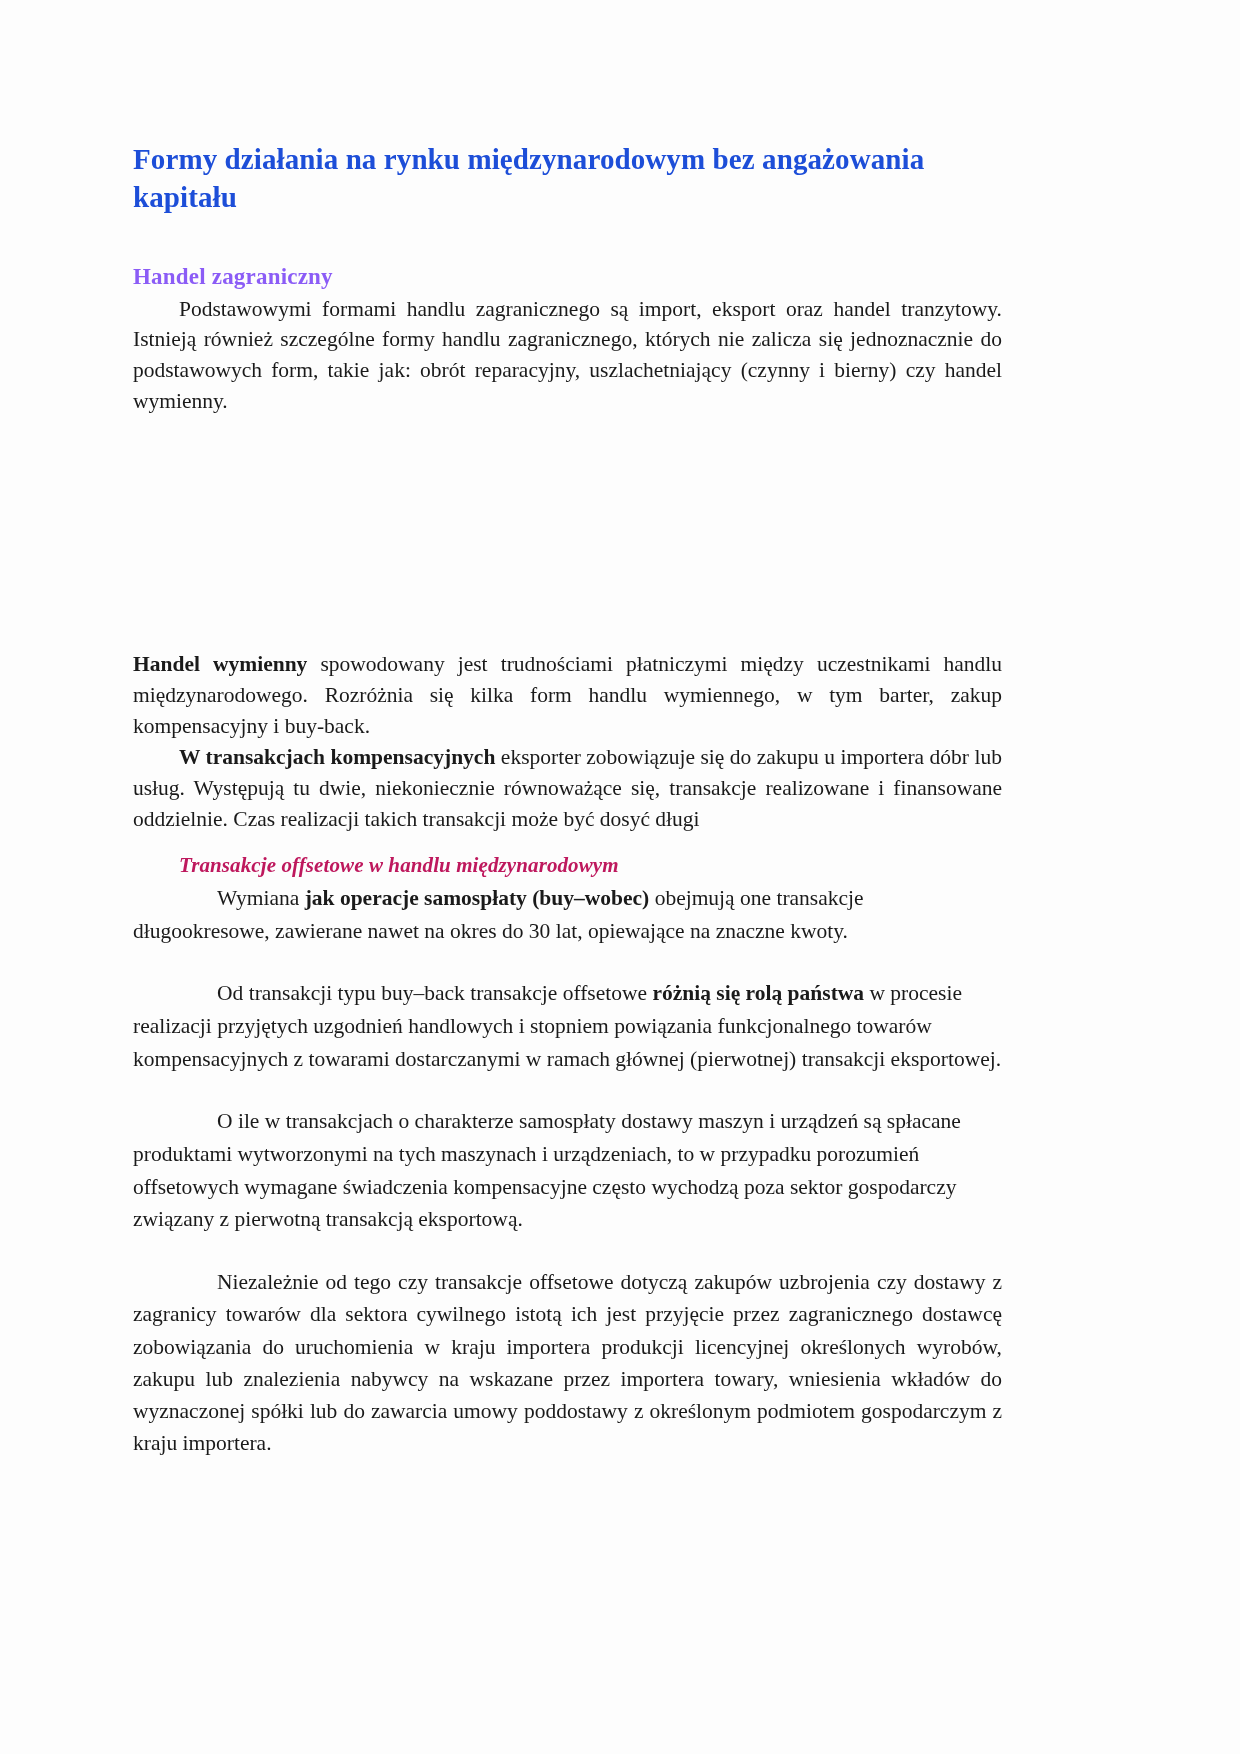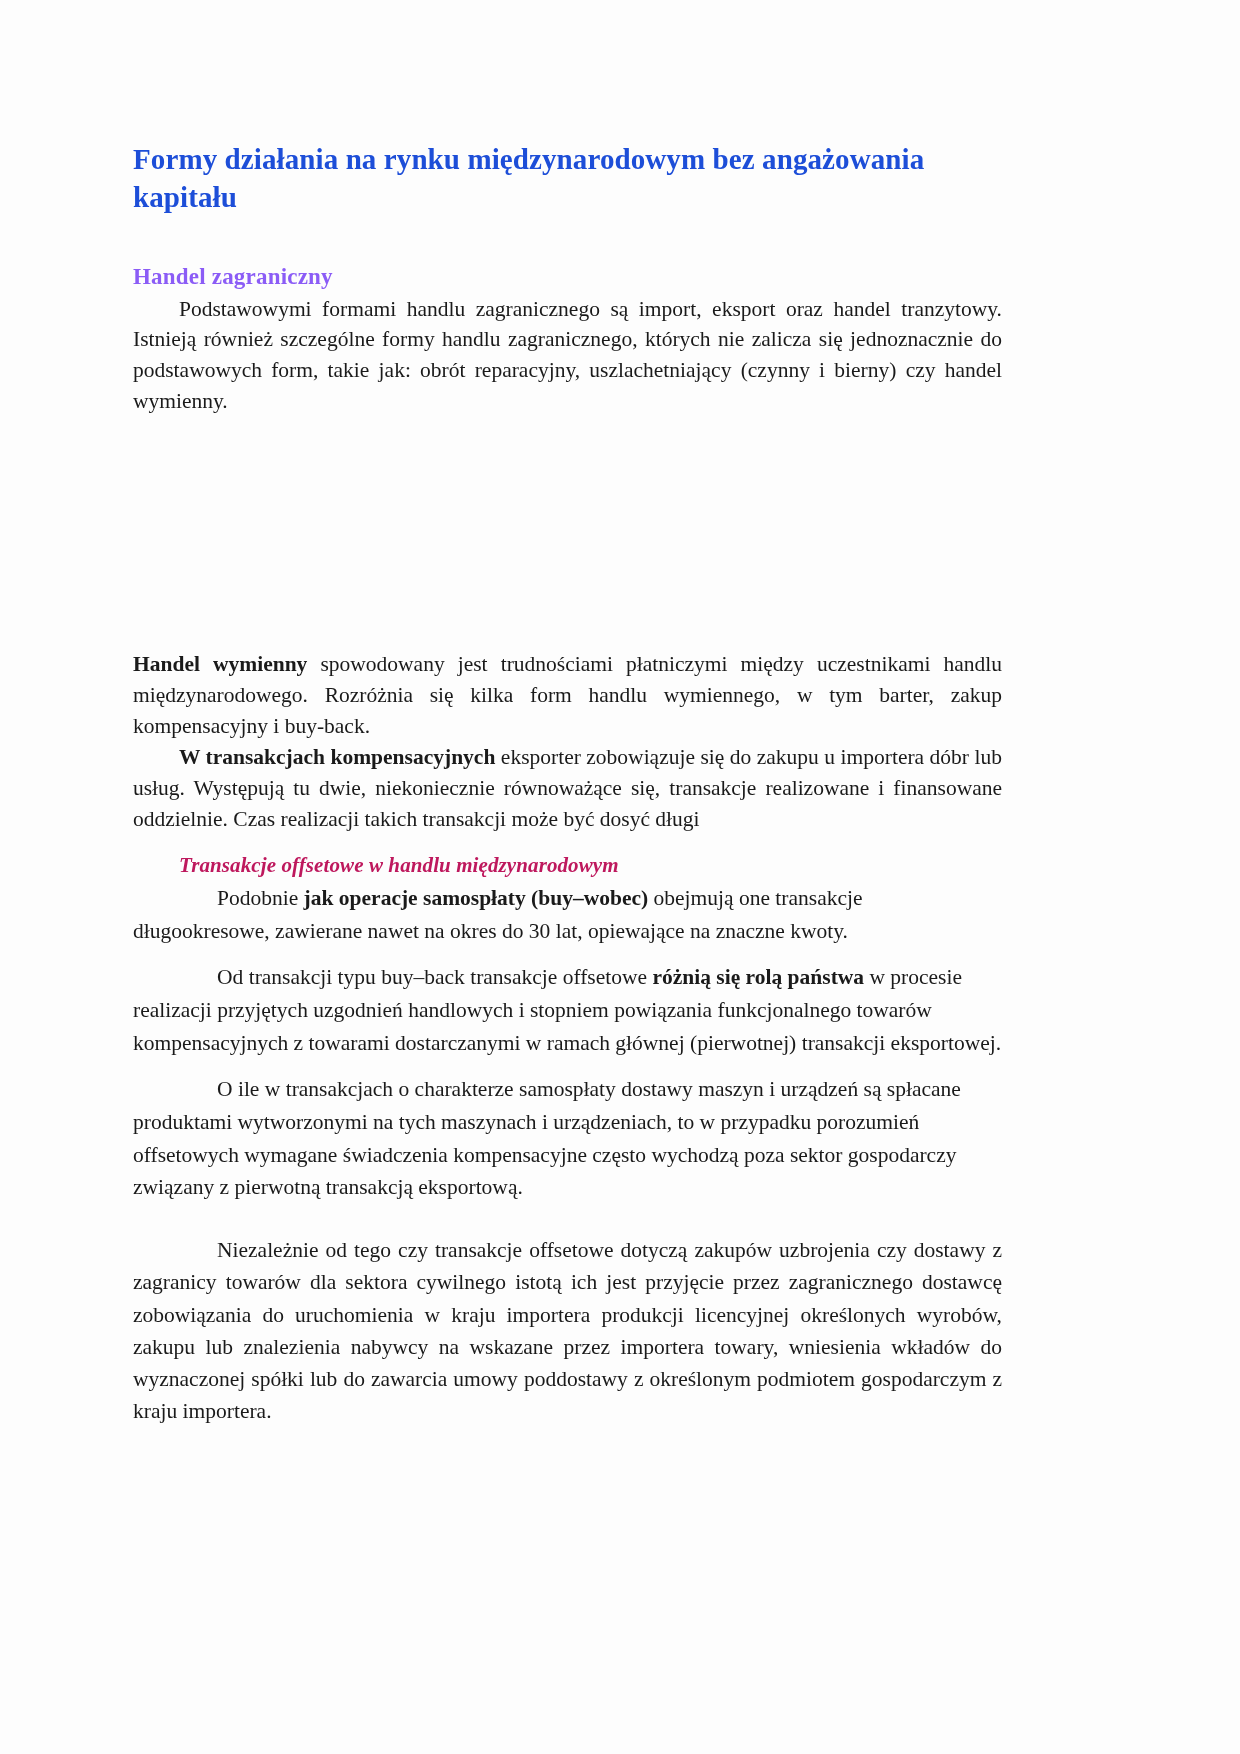--- a/index.html
+++ b/index.html
@@ -73,21 +73,21 @@
     letter-spacing: 0.1px;
   }
   .left-par {
     font-size: 21.5px;
     line-height: 1.52;
     text-align: left;
     margin: 4px 0 0 0;
     text-indent: 84px;
   }
   .left-par.spaced {
-    margin-top: 14px;
+    margin-top: 30px;
   }
   .just-par {
     font-size: 21.5px;
     line-height: 1.5;
     text-align: justify;
     margin: 30px 0 0 0;
     text-indent: 84px;
   }
   b { font-weight: bold; }
 </style>
@@ -109,21 +109,21 @@
     <p class="flush"><b>Handel wymienny</b><span> spowodowany jest trudnościami płatniczymi między uczestnikami handlu międzynarodowego. Rozróżnia się kilka form handlu wymiennego, w tym barter, zakup kompensacyjny i buy-back.</span></p>
 
 
     <p><b>W transakcjach kompensacyjnych</b><span> eksporter zobowiązuje się do zakupu u importera dóbr lub usług. Występują tu dwie, niekoniecznie równoważące się, transakcje realizowane i finansowane oddzielnie. Czas realizacji takich transakcji może być dosyć długi</span></p>
 
 
   </div>
 
   <h3 class="blue-italic-heading">Transakcje offsetowe w handlu międzynarodowym</h3>
 
-  <p class="left-par"><span>Podobnie </span><b>jak operacje samospłaty (buy–wobec)</b><span> obejmują one transakcje długookresowe, zawierane nawet na okres do 30 lat, opiewające na znaczne kwoty.</span></p>
+  <p class="left-par"><span>Wymiana </span><b>jak operacje samospłaty (buy–wobec)</b><span> obejmują one transakcje długookresowe, zawierane nawet na okres do 30 lat, opiewające na znaczne kwoty.</span></p>
 
   <p class="left-par spaced"><span>Od transakcji typu buy–back transakcje offsetowe </span><b>różnią się rolą państwa</b><span> w procesie realizacji przyjętych uzgodnień handlowych i stopniem powiązania funkcjonalnego towarów kompensacyjnych z towarami dostarczanymi w ramach głównej (pierwotnej) transakcji eksportowej.</span></p>
 
   <p class="left-par spaced">O ile w transakcjach o charakterze samospłaty dostawy maszyn i urządzeń są spłacane produktami wytworzonymi na tych maszynach i urządzeniach, to w przypadku porozumień offsetowych wymagane świadczenia kompensacyjne często wychodzą poza sektor gospodarczy związany z pierwotną transakcją eksportową.</p>
 
   <p class="just-par">Niezależnie od tego czy transakcje offsetowe dotyczą zakupów uzbrojenia czy dostawy z zagranicy towarów dla sektora cywilnego istotą ich jest przyjęcie przez zagranicznego dostawcę zobowiązania do uruchomienia w kraju importera produkcji licencyjnej określonych wyrobów, zakupu lub znalezienia nabywcy na wskazane przez importera towary, wniesienia wkładów do wyznaczonej spółki lub do zawarcia umowy poddostawy z określonym podmiotem gospodarczym z kraju importera.</p>
 
 </div>
 
 </body></html>

